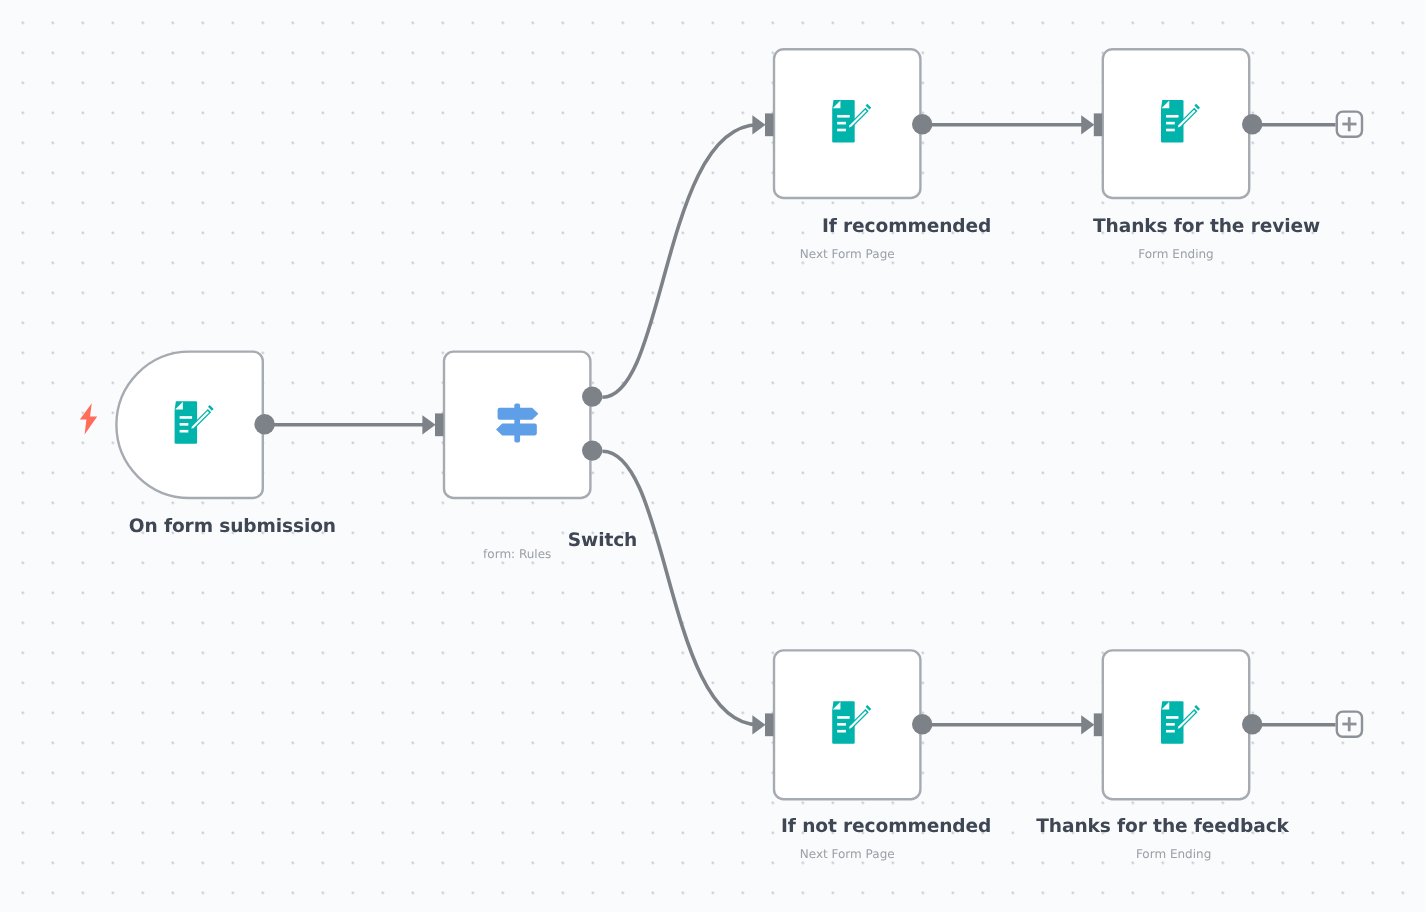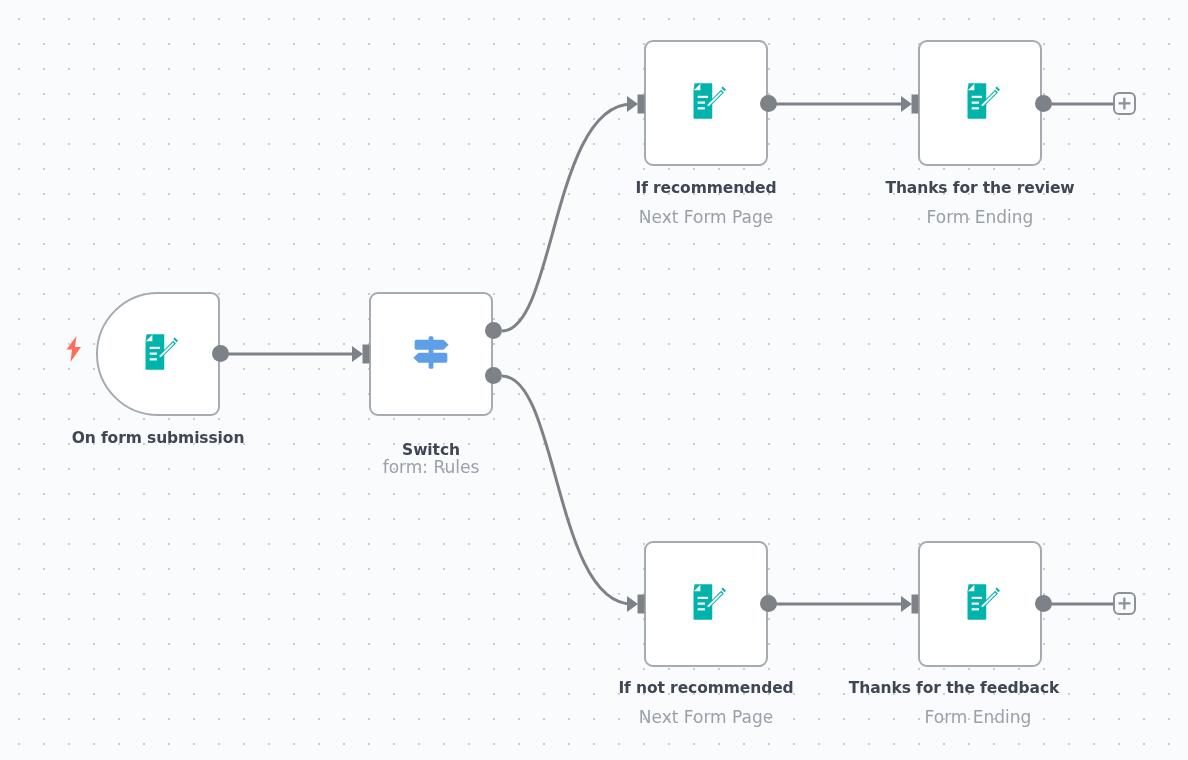--- a/index.html
+++ b/index.html
@@ -63,32 +63,32 @@
     background: #7d8288;
   }
   .in-arrow {
     position: absolute;
     width: 22px; height: 22px;
   }
 
   
   .node-label {
     position: absolute;
-    text-align: center;
+    text-align: right;
     color: #3f4654;
     font-size: 15.5px;
     font-weight: bold;
     white-space: nowrap;
     letter-spacing: -0.1px;
   }
   .node-sublabel {
     position: absolute;
     text-align: center;
     color: #9aa0a8;
-    font-size: 17px;
+    font-size: 10px;
     font-weight: normal;
     white-space: nowrap;
   }
 
   
   .plus-btn {
     position: absolute;
     width: 23px; height: 23px;
     border: 2px solid #8d9299;
     border-radius: 6px;

